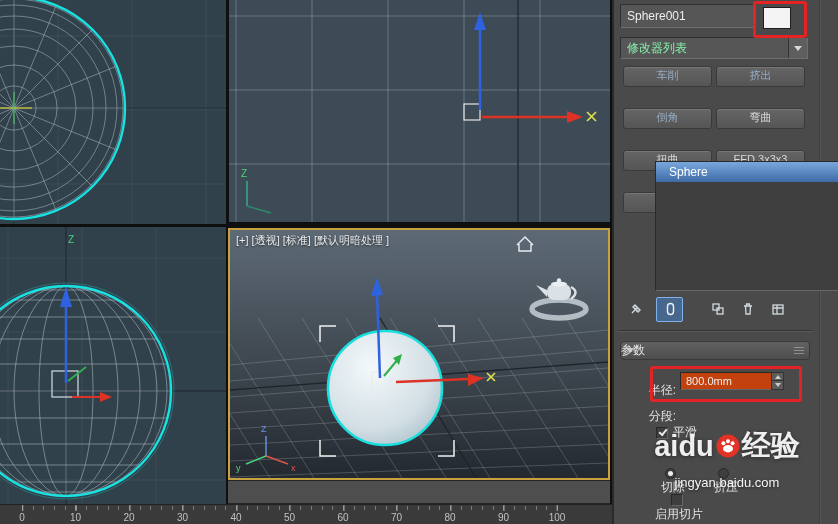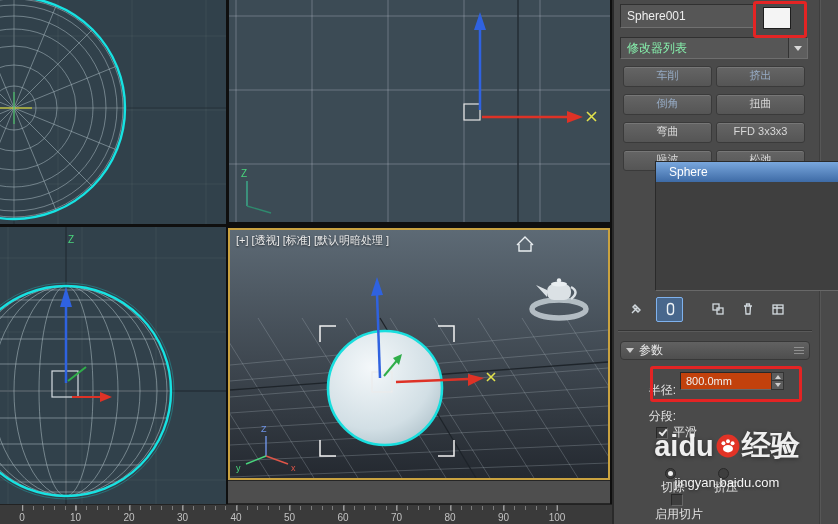--- a/index.html
+++ b/index.html
@@ -45,21 +45,21 @@
   .red-box-2{left:36px;top:366px;width:146px;height:30px;}
 
   .mod-dropdown{position:absolute;left:6px;top:37px;width:188px;height:22px;background:#565656;
          border:1px solid;border-color:#303030 #6e6e6e #6e6e6e #303030;box-sizing:border-box;
          color:#86efac;font-size:12px;line-height:20px;padding-left:6px;}
   .dd-btn{position:absolute;right:0;top:0;width:18px;height:100%;background:#5e5e5e;
          border-left:1px solid #333;display:flex;align-items:center;justify-content:center;}
   .dd-tri{width:0;height:0;border:4px solid transparent;border-top:5px solid #d8d8d8;margin-top:5px;}
 
   .btn-grid{position:absolute;left:9px;top:66px;width:182px;display:grid;
-         grid-template-columns:1fr 1fr;gap:7px 4px;}
+         grid-template-columns:1fr 1fr;gap:21px 4px;}
   .mbtn{height:19px;background:linear-gradient(#656565,#555);border:1px solid #3a3a3a;
          border-radius:3px;color:#d8d8d8;font-size:11px;line-height:17px;text-align:center;
          box-shadow:inset 0 1px 0 rgba(255,255,255,.12);cursor:default;}
   .mbtn.dim{color:#96abc4;}
 
   .stack-box{position:absolute;left:5px;top:161px;width:196px;height:130px;background:#3f3f3f;
          border:1px solid;border-color:#2a2a2a #686868 #686868 #2a2a2a;box-sizing:border-box;margin-left:36px;}
   .stack-item{height:20px;color:#fff;font-size:12px;line-height:20px;padding-left:13px;}
   .stack-item.sel{background:linear-gradient(#79a7dd,#3e6ba6);}
 
@@ -68,21 +68,21 @@
          border:1px solid transparent;border-radius:2px;margin-right:7px;}
   .irow-btn.active{background:#48678c;border-color:#7fb2ee;}
   .irow-btn.gap-after{margin-right:21px;}
   .irow-btn.tight{margin-right:3px;}
 
   .hr{position:absolute;left:4px;top:330px;width:194px;height:1px;background:#353535;
          box-shadow:0 1px 0 #5a5a5a;}
 
   .rollout-hd{position:absolute;left:6px;top:341px;width:190px;height:19px;
          background:linear-gradient(#616161,#4e4e4e);border:1px solid #383838;border-radius:4px;
-         box-sizing:border-box;color:#e6e6e6;font-size:12px;line-height:17px;padding-left:18px;}
+         box-sizing:border-box;color:#e6e6e6;font-size:12px;line-height:17px;}
   .ro-tri{position:absolute;left:5px;top:6px;width:0;height:0;border:4px solid transparent;
          border-top:5px solid #ccc;}
   .ro-handle{position:absolute;right:5px;top:5px;width:10px;height:8px;opacity:.55;
          background:repeating-linear-gradient(#bdbdbd 0 1px,transparent 1px 3px);}
 
   .param-row{position:absolute;left:0;width:100%;height:20px;display:flex;align-items:center;}
   #row-radius{top:371px;} #row-seg{top:397px;}
   .p-label{width:62px;text-align:right;color:#e2e2e2;font-size:12px;margin-top:19px;}
   .p-field{margin-left:4px;width:104px;height:18px;background:#c2410c;border:1px solid;
          border-color:#282828 #666 #666 #282828;box-sizing:border-box;position:relative;
@@ -277,22 +277,22 @@
       <span>修改器列表</span>
       <span class="dd-btn">
           <i class="dd-tri"></i>
         </span>
     </div>
 
     <div class="btn-grid">
       <div class="mbtn dim">车削</div>
       <div class="mbtn dim">挤出</div>
       <div class="mbtn dim">倒角</div>
+      <div class="mbtn">弯曲</div>
       <div class="mbtn">扭曲</div>
-      <div class="mbtn">弯曲</div>
       <div class="mbtn">FFD 3x3x3</div>
       <div class="mbtn">噪波</div>
       <div class="mbtn">松弛</div>
     </div>
 
     <div class="stack-box">
       <div class="stack-item sel">Sphere</div>
     </div>
 
     <div class="icon-row">

